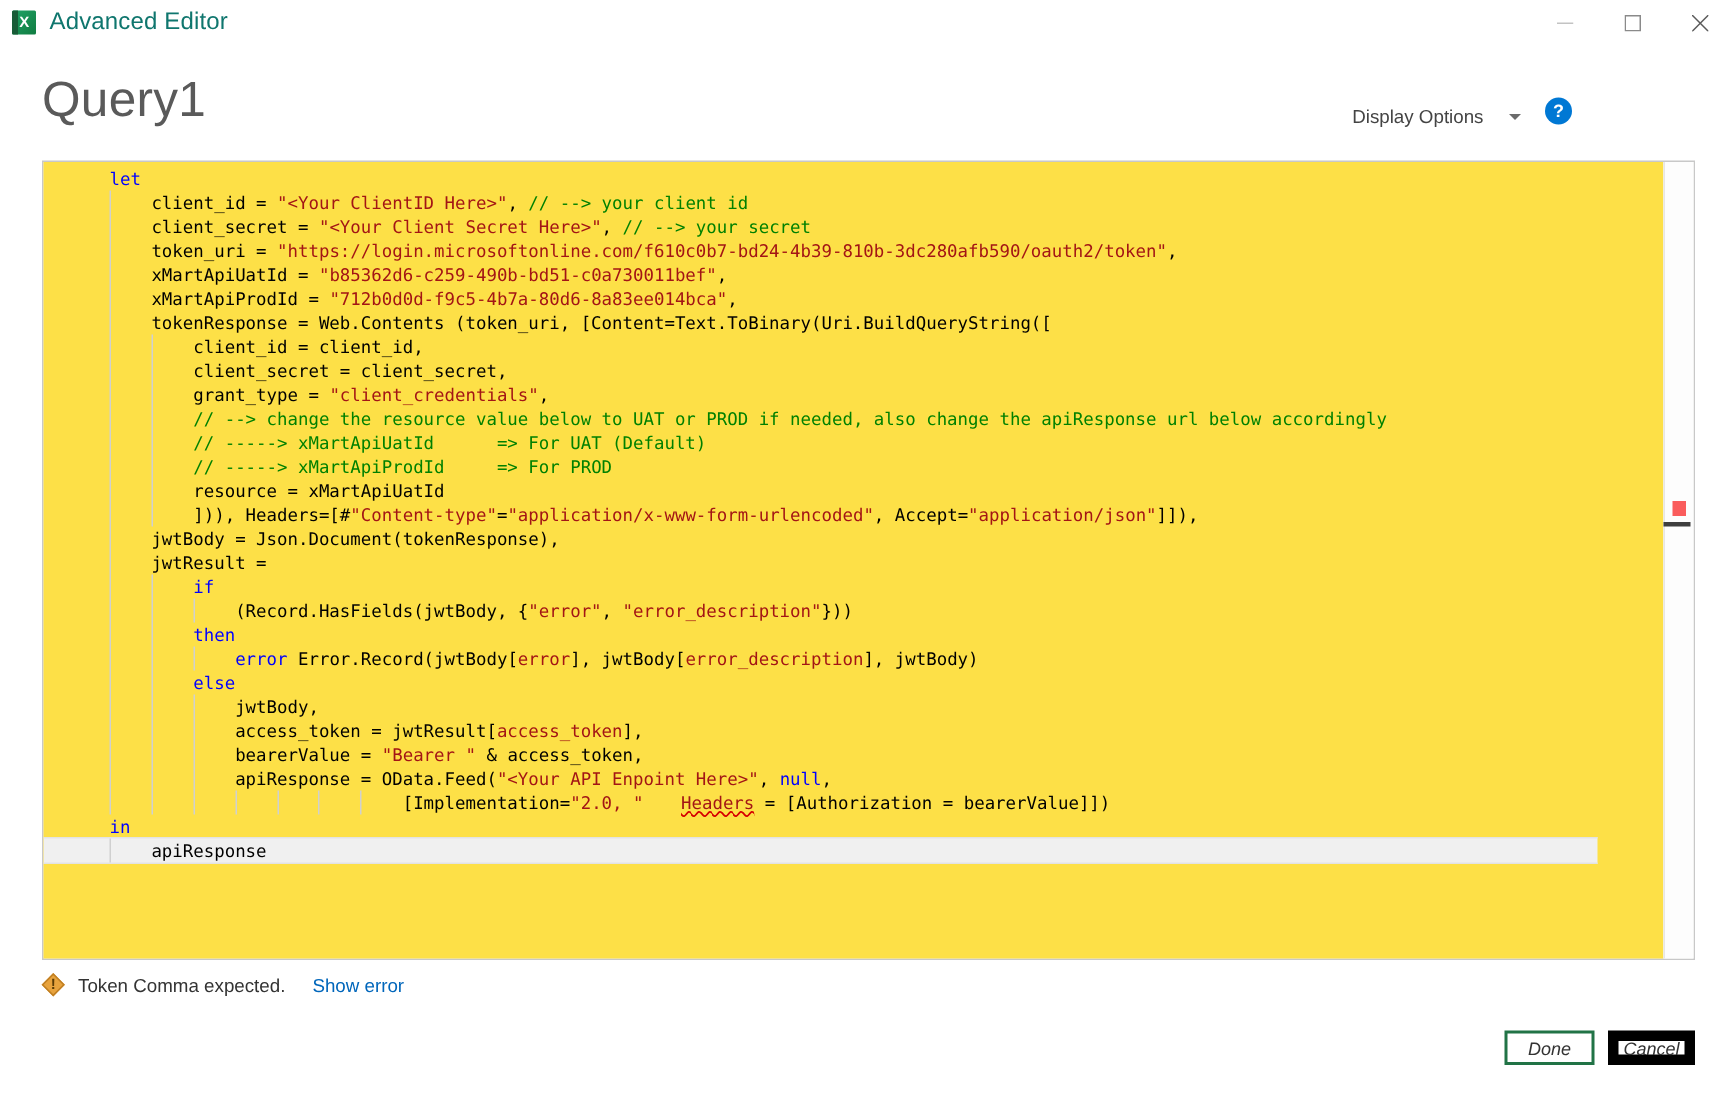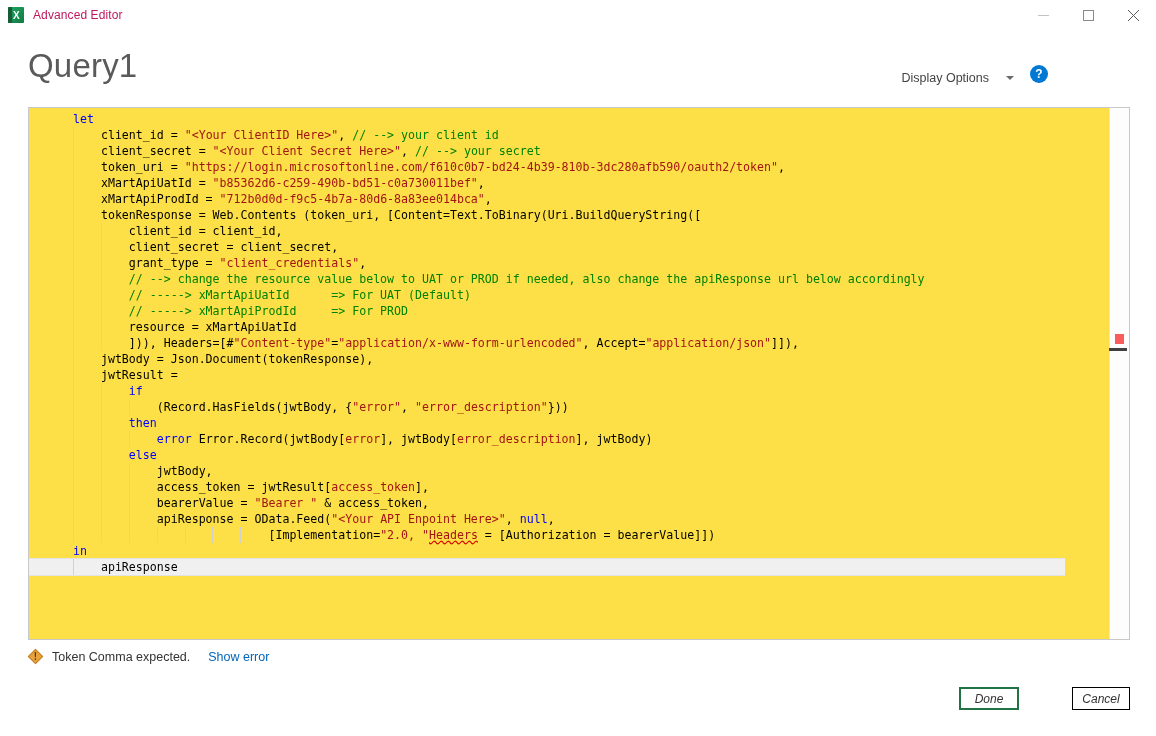--- a/index.html
+++ b/index.html
@@ -29,21 +29,21 @@
     color: #ffffff; font-size: 10px; font-weight: bold;
     display: flex; align-items: center; justify-content: center;
     font-family: "Liberation Sans", sans-serif;
     letter-spacing: -0.5px;
   }
   .app-icon .x-fold {
     position: absolute; left: 0; top: 0; width: 4px; height: 16px;
     background: #185c37; border-radius: 1px 0 0 1px;
   }
   .title-text {
-    font-size: 12px; color: #be185d; letter-spacing: .1px;
+    font-size: 16px; color: #0f766e; letter-spacing: .1px;
   }
   .win-controls {
     margin-left: auto; display: flex; height: 30px;
   }
   .win-btn {
     width: 45px; height: 30px;
     display: flex; align-items: center; justify-content: center;
     color: #7a7a7a;
   }
   .win-btn svg { display: block; }
@@ -118,20 +118,21 @@
   .guide {
     position: absolute; width: 1px; background: #d0d0d0;
   }
   .kw  { color: #0000ff; }
   .str { color: #a31515; }
   .cmt { color: #008000; }
   .err-word {
     color: #a31515;
     text-decoration: underline wavy #d60000;
     text-decoration-skip-ink: none;
+    margin-left: 25px;
   }
 
   
   .vscroll {
     position: absolute; right: 0; top: 0;
     width: 20px; height: 531px;
     background: #fdfdfd; border-left: 1px solid #e6e6e6;
   }
   .err-marker {
     position: absolute; right: 5px; top: 226px;
@@ -173,21 +174,21 @@
   }
   .btn {
     width: 58px; height: 23px;
     font-size: 12px; color: #333333;
     background: #ffffff;
     display: flex; align-items: center; justify-content: center;
     font-family: "Liberation Sans", sans-serif;
     font-style: italic;
   }
   .btn.primary { border: 2px solid #217346; width: 60px; }
-  .btn.secondary { border: 1px solid #000000; margin-left: 44px; }
+  .btn.secondary { border: 7px solid #000000; }
 </style>
 </head>
 <body>
 
 <div class="titlebar">
   <div class="app-icon">
     <div class="x-fold"></div>
     <div class="x-letter">X</div>
   </div>
   <div class="title-text">Advanced Editor</div>

